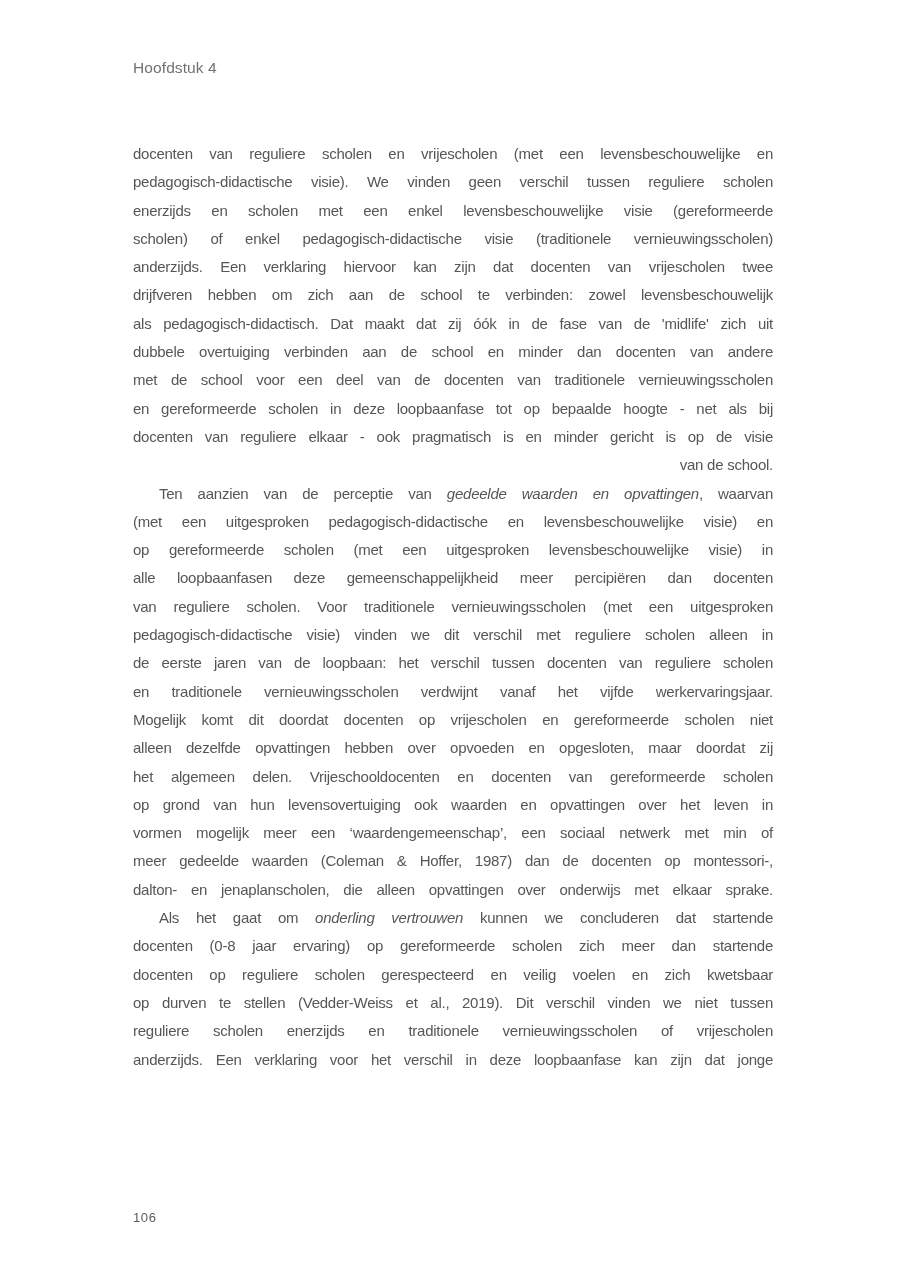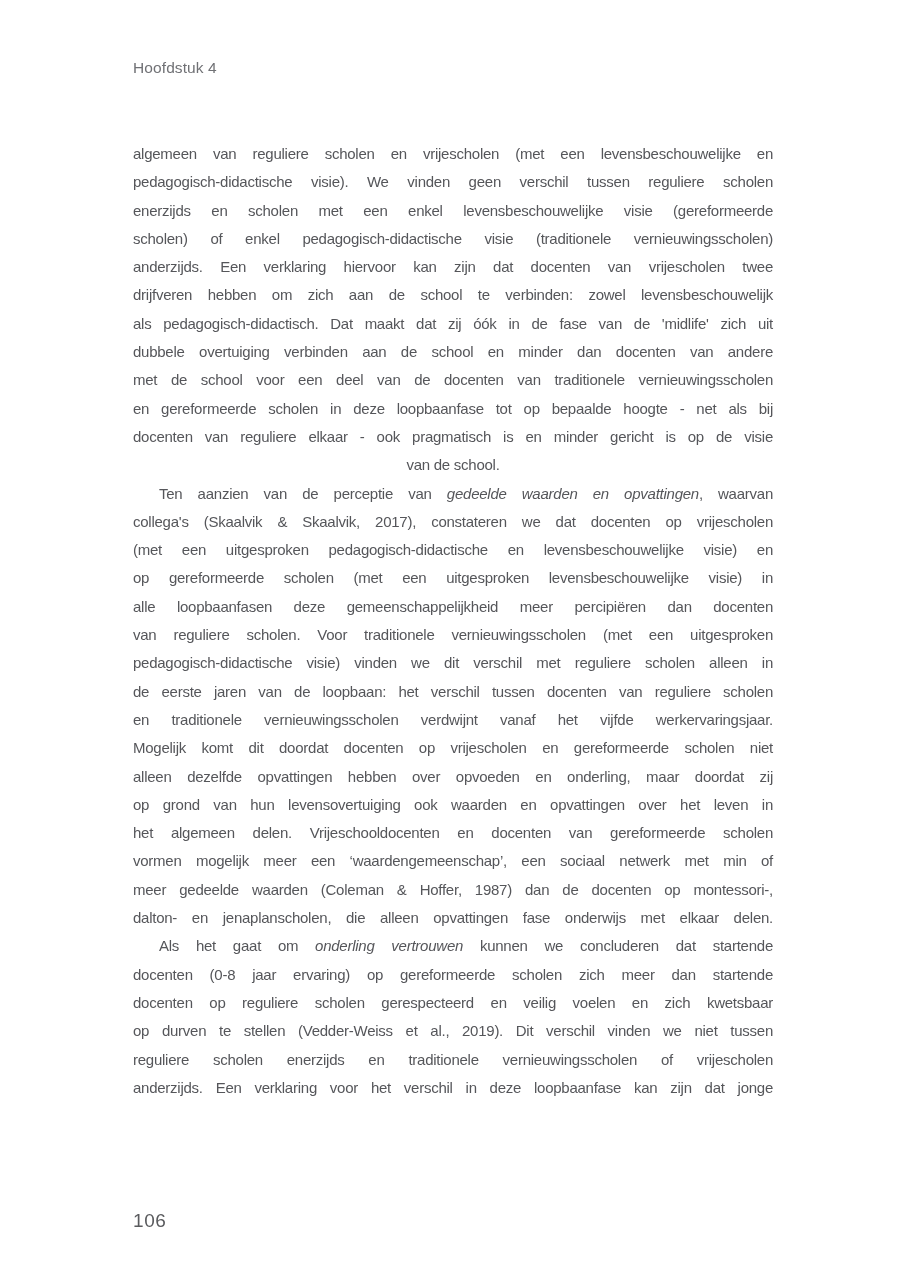--- a/index.html
+++ b/index.html
@@ -24,68 +24,67 @@
   }
   .body-text {
     position: absolute;
     left: 133px; top: 140px;
     width: 640px;
     font-size: 15px;
     line-height: 28.3px;
     color: #55565a;
     letter-spacing: -0.25px;
   }
-  .line { text-align: center; }
+  .line { text-align: right; }
   .line.just { text-align: justify; text-align-last: justify; }
   .line.indent { text-indent: 26px; }
   .line em { }
   .page-number {
     position: absolute;
     left: 133px; top: 1210px;
-    font-size: 19px;
+    font-size: 13px;
     color: #5a5b5e;
     letter-spacing: 0.6px;
     text-align: right;
   }
 </style>
 </head>
 <body>
 
 <div class="page">
   <div class="running-header">Hoofdstuk 4</div>
 
   <div class="body-text">
-      <div class="line just">algemeen van reguliere scholen en vrijescholen (met een levensbeschouwelijke en</div>
+      <div class="line just">docenten van reguliere scholen en vrijescholen (met een levensbeschouwelijke en</div>
       <div class="line just">pedagogisch-didactische visie). We vinden geen verschil tussen reguliere scholen</div>
       <div class="line just">enerzijds en scholen met een enkel levensbeschouwelijke visie (gereformeerde</div>
       <div class="line just">scholen) of enkel pedagogisch-didactische visie (traditionele vernieuwingsscholen)</div>
       <div class="line just">anderzijds. Een verklaring hiervoor kan zijn dat docenten van vrijescholen twee</div>
       <div class="line just">drijfveren hebben om zich aan de school te verbinden: zowel levensbeschouwelijk</div>
       <div class="line just">als pedagogisch-didactisch. Dat maakt dat zij óók in de fase van de 'midlife' zich uit</div>
       <div class="line just">dubbele overtuiging verbinden aan de school en minder dan docenten van andere</div>
       <div class="line just">met de school voor een deel van de docenten van traditionele vernieuwingsscholen</div>
       <div class="line just">en gereformeerde scholen in deze loopbaanfase tot op bepaalde hoogte - net als bij</div>
       <div class="line just">docenten van reguliere elkaar - ook pragmatisch is en minder gericht is op de visie</div>
       <div class="line">van de school.</div>
       <div class="line just indent">Ten aanzien van de perceptie van <em>gedeelde waarden en opvattingen</em>, waarvan</div>
-      <div class="line just">collega's (Skaalvik &amp; Skaalvik, 2017), constateren we dat docenten op vrijescholen</div>
       <div class="line just">(met een uitgesproken pedagogisch-didactische en levensbeschouwelijke visie) en</div>
       <div class="line just">op gereformeerde scholen (met een uitgesproken levensbeschouwelijke visie) in</div>
       <div class="line just">alle loopbaanfasen deze gemeenschappelijkheid meer percipiëren dan docenten</div>
       <div class="line just">van reguliere scholen. Voor traditionele vernieuwingsscholen (met een uitgesproken</div>
       <div class="line just">pedagogisch-didactische visie) vinden we dit verschil met reguliere scholen alleen in</div>
       <div class="line just">de eerste jaren van de loopbaan: het verschil tussen docenten van reguliere scholen</div>
       <div class="line just">en traditionele vernieuwingsscholen verdwijnt vanaf het vijfde werkervaringsjaar.</div>
       <div class="line just">Mogelijk komt dit doordat docenten op vrijescholen en gereformeerde scholen niet</div>
-      <div class="line just">alleen dezelfde opvattingen hebben over opvoeden en onderling, maar doordat zij</div>
+      <div class="line just">alleen dezelfde opvattingen hebben over opvoeden en opgesloten, maar doordat zij</div>
+      <div class="line just">het algemeen delen. Vrijeschooldocenten en docenten van gereformeerde scholen</div>
       <div class="line just">op grond van hun levensovertuiging ook waarden en opvattingen over het leven in</div>
-      <div class="line just">het algemeen delen. Vrijeschooldocenten en docenten van gereformeerde scholen</div>
       <div class="line just">vormen mogelijk meer een ‘waardengemeenschap’, een sociaal netwerk met min of</div>
       <div class="line just">meer gedeelde waarden (Coleman &amp; Hoffer, 1987) dan de docenten op montessori-,</div>
-      <div class="line just">dalton- en jenaplanscholen, die alleen opvattingen fase onderwijs met elkaar delen.</div>
+      <div class="line just">dalton- en jenaplanscholen, die alleen opvattingen over onderwijs met elkaar sprake.</div>
       <div class="line just indent">Als het gaat om <em>onderling vertrouwen</em> kunnen we concluderen dat startende</div>
       <div class="line just">docenten (0-8 jaar ervaring) op gereformeerde scholen zich meer dan startende</div>
       <div class="line just">docenten op reguliere scholen gerespecteerd en veilig voelen en zich kwetsbaar</div>
       <div class="line just">op durven te stellen (Vedder-Weiss et al., 2019). Dit verschil vinden we niet tussen</div>
       <div class="line just">reguliere scholen enerzijds en traditionele vernieuwingsscholen of vrijescholen</div>
       <div class="line just">anderzijds. Een verklaring voor het verschil in deze loopbaanfase kan zijn dat jonge</div>
     </div>
 
   <div class="page-number">106</div>
 </div>

